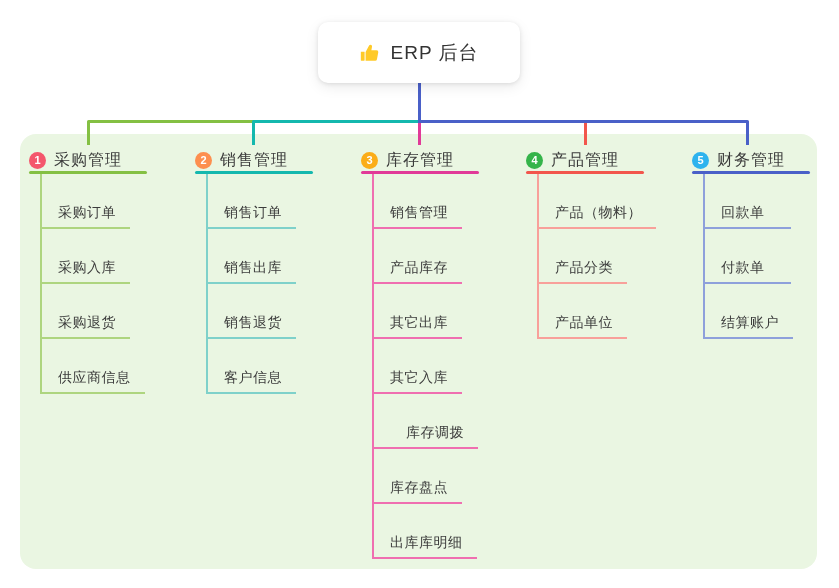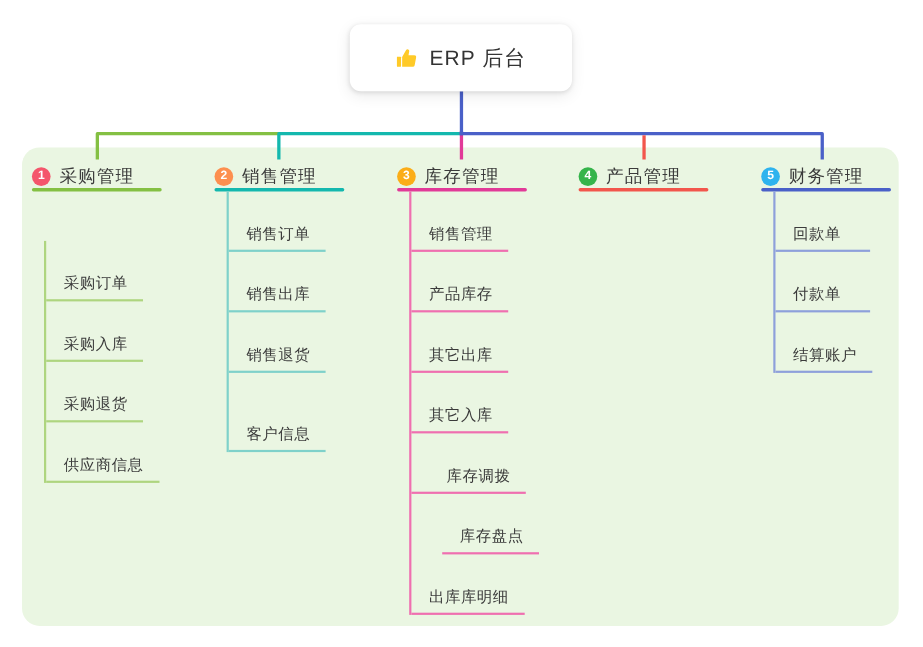--- a/index.html
+++ b/index.html
@@ -61,21 +61,21 @@
     <span class="root-label">ERP 后台</span>
   </div>
 
   <div id="branches">
       <div class="branch" style="left: 29px;">
         <div class="branch-title">
           <span class="badge" style="background: rgb(244, 86, 108);">1</span>
           <span class="branch-label">采购管理</span>
         </div>
         <div class="branch-underline" style="background: rgb(132, 192, 67);"></div>
-        <div class="items" style="border-left-color: rgb(174, 213, 127); margin-top: 45px;">
+        <div class="items" style="border-left-color: rgb(174, 213, 127);">
           <div class="item" style="border-bottom-color: rgb(174, 213, 127);">
             <span>采购订单</span>
           </div>
           <div class="item" style="border-bottom-color: rgb(174, 213, 127);">
             <span>采购入库</span>
           </div>
           <div class="item" style="border-bottom-color: rgb(174, 213, 127);">
             <span>采购退货</span>
           </div>
           <div class="item" style="border-bottom-color: rgb(174, 213, 127); text-align: center;">
@@ -92,21 +92,21 @@
         <div class="items" style="border-left-color: rgb(127, 209, 202);">
           <div class="item" style="border-bottom-color: rgb(127, 209, 202);">
             <span>销售订单</span>
           </div>
           <div class="item" style="border-bottom-color: rgb(127, 209, 202);">
             <span>销售出库</span>
           </div>
           <div class="item" style="border-bottom-color: rgb(127, 209, 202);">
             <span>销售退货</span>
           </div>
-          <div class="item" style="border-bottom-color: rgb(127, 209, 202); margin-top: 17px;">
+          <div class="item" style="border-bottom-color: rgb(127, 209, 202);">
             <span>客户信息</span>
           </div>
         </div>
       </div>
       <div class="branch" style="left: 361px;">
         <div class="branch-title">
           <span class="badge" style="background: rgb(251, 173, 24);">3</span>
           <span class="branch-label">库存管理</span>
         </div>
         <div class="branch-underline" style="background: rgb(225, 58, 152);"></div>
@@ -119,34 +119,45 @@
           </div>
           <div class="item" style="border-bottom-color: rgb(239, 111, 176);">
             <span>其它出库</span>
           </div>
           <div class="item" style="border-bottom-color: rgb(239, 111, 176);">
             <span>其它入库</span>
           </div>
           <div class="item" style="border-bottom-color: rgb(239, 111, 176); padding-left: 32px;">
             <span>库存调拨</span>
           </div>
-          <div class="item" style="border-bottom-color: rgb(239, 111, 176); margin-left: 28px;">
+          <div class="item" style="border-bottom-color: rgb(239, 111, 176);">
             <span>库存盘点</span>
           </div>
           <div class="item" style="border-bottom-color: rgb(239, 111, 176);">
             <span>出库库明细</span>
           </div>
         </div>
       </div>
       <div class="branch" style="left: 526px;">
         <div class="branch-title">
           <span class="badge" style="background: rgb(53, 180, 74);">4</span>
           <span class="branch-label">产品管理</span>
         </div>
         <div class="branch-underline" style="background: rgb(242, 86, 76);"></div>
+        <div class="items" style="border-left-color: rgb(248, 160, 154);">
+          <div class="item" style="border-bottom-color: rgb(248, 160, 154);">
+            <span>产品（物料）</span>
+          </div>
+          <div class="item" style="border-bottom-color: rgb(248, 160, 154);">
+            <span>产品分类</span>
+          </div>
+          <div class="item" style="border-bottom-color: rgb(248, 160, 154);">
+            <span>产品单位</span>
+          </div>
+        </div>
       </div>
       <div class="branch" style="left: 692px;">
         <div class="branch-title">
           <span class="badge" style="background: rgb(46, 179, 238);">5</span>
           <span class="branch-label">财务管理</span>
         </div>
         <div class="branch-underline" style="background: rgb(74, 96, 200);"></div>
         <div class="items" style="border-left-color: rgb(142, 160, 219);">
           <div class="item" style="border-bottom-color: rgb(142, 160, 219);">
             <span>回款单</span>

